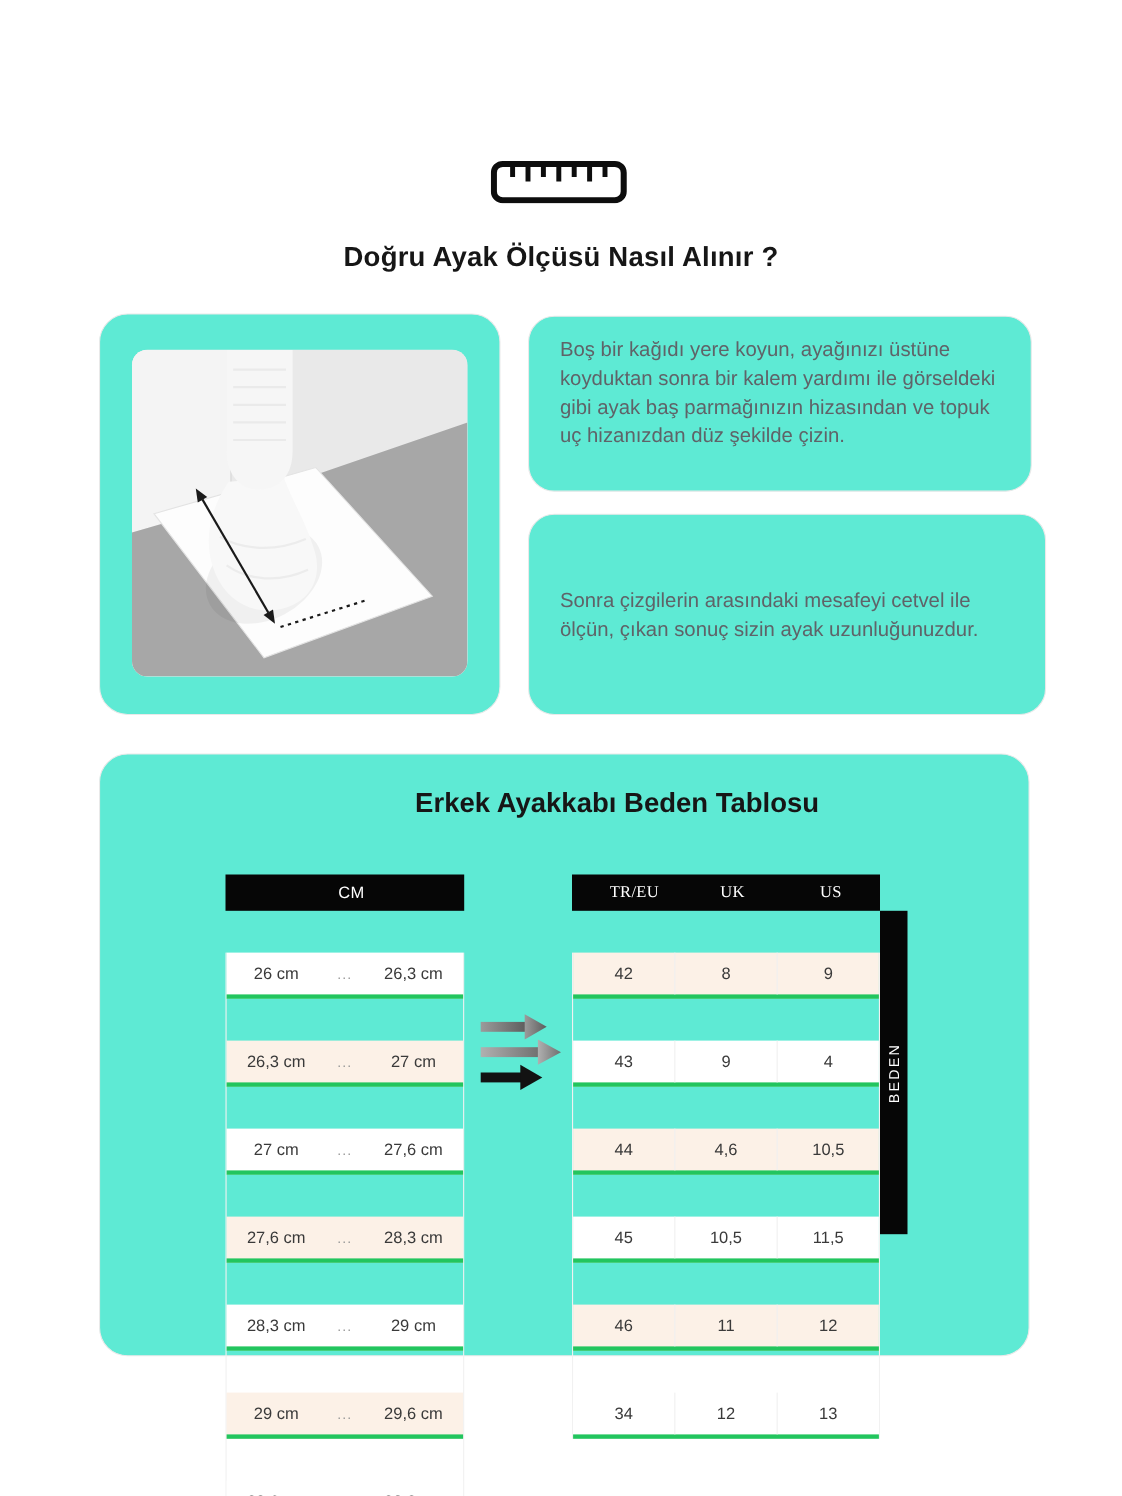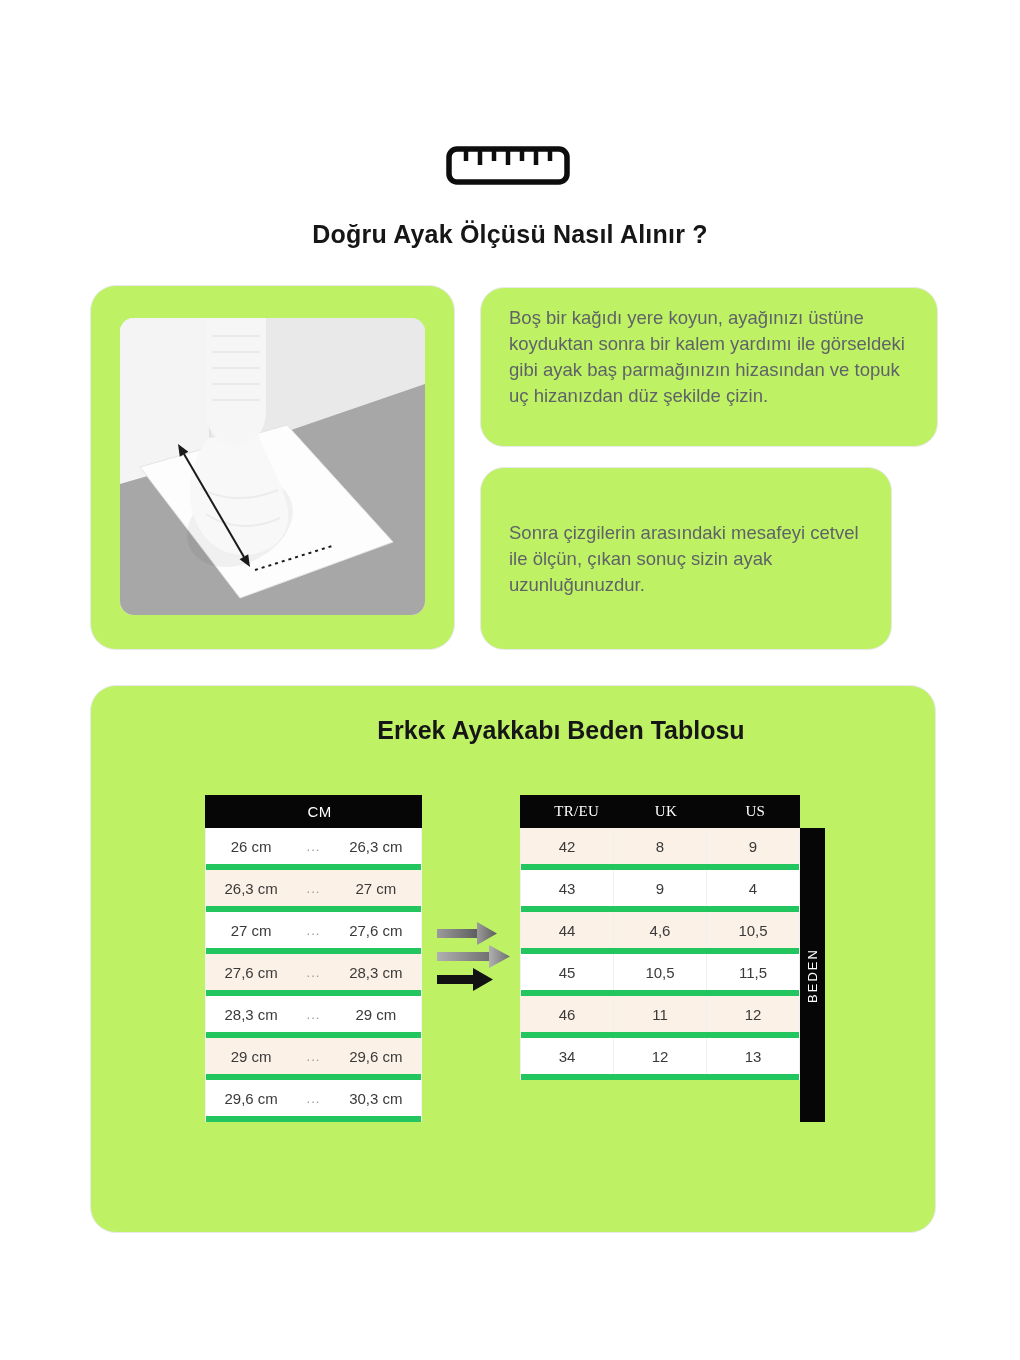--- a/index.html
+++ b/index.html
@@ -4,46 +4,46 @@
 <style>
   * { margin:0; padding:0; box-sizing:border-box; }
   body { background:#fff; font-family:"Liberation Sans", sans-serif; }
   #page { position:relative; width:1020px; height:1360px; background:#ffffff; margin:0 auto; overflow:hidden; }
 
   .ruler-wrap { position:absolute; left:446px; top:146px; width:124px; height:39px; }
 
   .page-title { position:absolute; left:0; top:220px; width:1020px; text-align:center;
     font-size:25px; font-weight:700; color:#161616; letter-spacing:.2px; }
 
-  .card { position:absolute; background:#bef264; border:1px solid #e9e9e9; border-radius:26px; }
+  .card { position:absolute; background:#5eead4; border:1px solid #e9e9e9; border-radius:26px; }
 
   .photo-card { left:90px; top:285px; width:365px; height:365px; }
   .photo { position:absolute; left:29px; top:32px; width:305px; height:297px;
     border-radius:14px; overflow:hidden; background:#e9e9e9; }
   .photo svg { display:block; }
 
   .info-card-1 { left:480px; top:287px; width:458px; height:160px; border-radius:24px; }
   .info-card-1 p { margin:17px 26px 0 28px; font-size:18.5px; line-height:26px; color:#5f6368; }
-  .info-card-2 { left:480px; top:467px; width:412px; height:183px; border-radius:24px;
+  .info-card-2 { left:480px; top:467px; width:471px; height:183px; border-radius:24px;
     display:flex; align-items:center; }
   .info-card-2 p { margin:0 26px 0 28px; font-size:18.5px; line-height:26px; color:#5f6368; }
 
   .table-card { left:90px; top:685px; width:846px; height:548px; border-radius:26px; }
   .section-title { position:absolute; left:90px; top:716px; width:942px; text-align:center;
     font-size:25px; font-weight:700; color:#161616; }
 
   .thead { height:33px; background:#060606; color:#ffffff; font-size:15px; font-weight:500;
     display:flex; align-items:center; justify-content:center; letter-spacing:.3px;padding-left:12px; }
 
   .cm-table { position:absolute; left:205px; top:795px; width:217px; }
   .size-table { position:absolute; left:520px; top:795px; width:280px; }
 
   .tbody { border-left:1px solid #f1f1f1; border-right:1px solid #f1f1f1; }
   .trow { display:flex; align-items:center; height:42px; background:#fff;
-    border-bottom:6px solid #22c55e; font-size:15px; color:#3a3a3a; }
+    border-bottom:4px solid #22c55e; font-size:15px; color:#3a3a3a;margin-top:38px; }
   .trow.alt { background:#fcf1e7; }
 
   .cfrom, .cto { width:42%; text-align:center; font-weight:500; }
   .cdots { width:16%; text-align:center; color:#9a9a9a; font-size:13px; letter-spacing:1px; }
 
   .size-head { display:flex;font-family:Liberation Serif, serif; }
   .size-head .hcell { flex:1; text-align:center; }
   .scell { flex:1; height:100%; display:flex; align-items:center; justify-content:center;
     border-right:1px solid #f0f0f0; font-weight:500; }
   .scell:last-child { border-right:none; }

